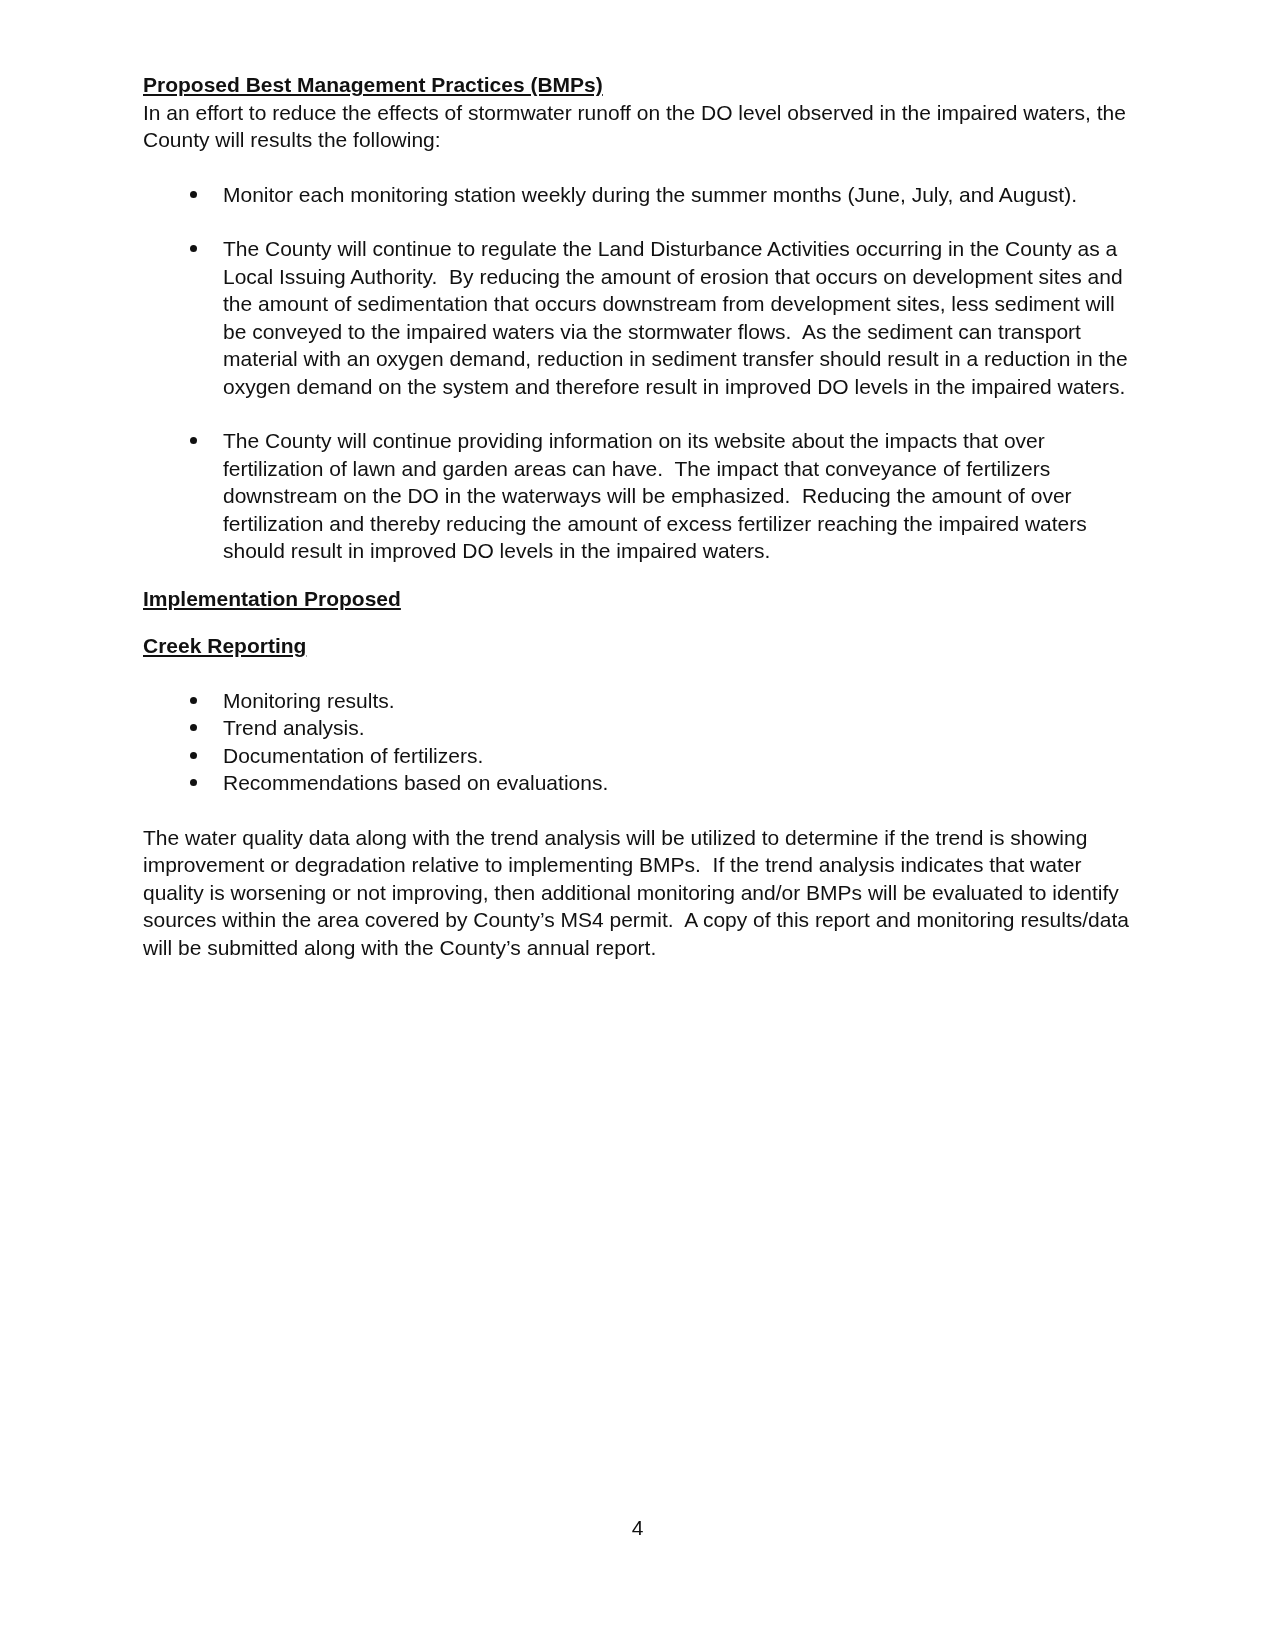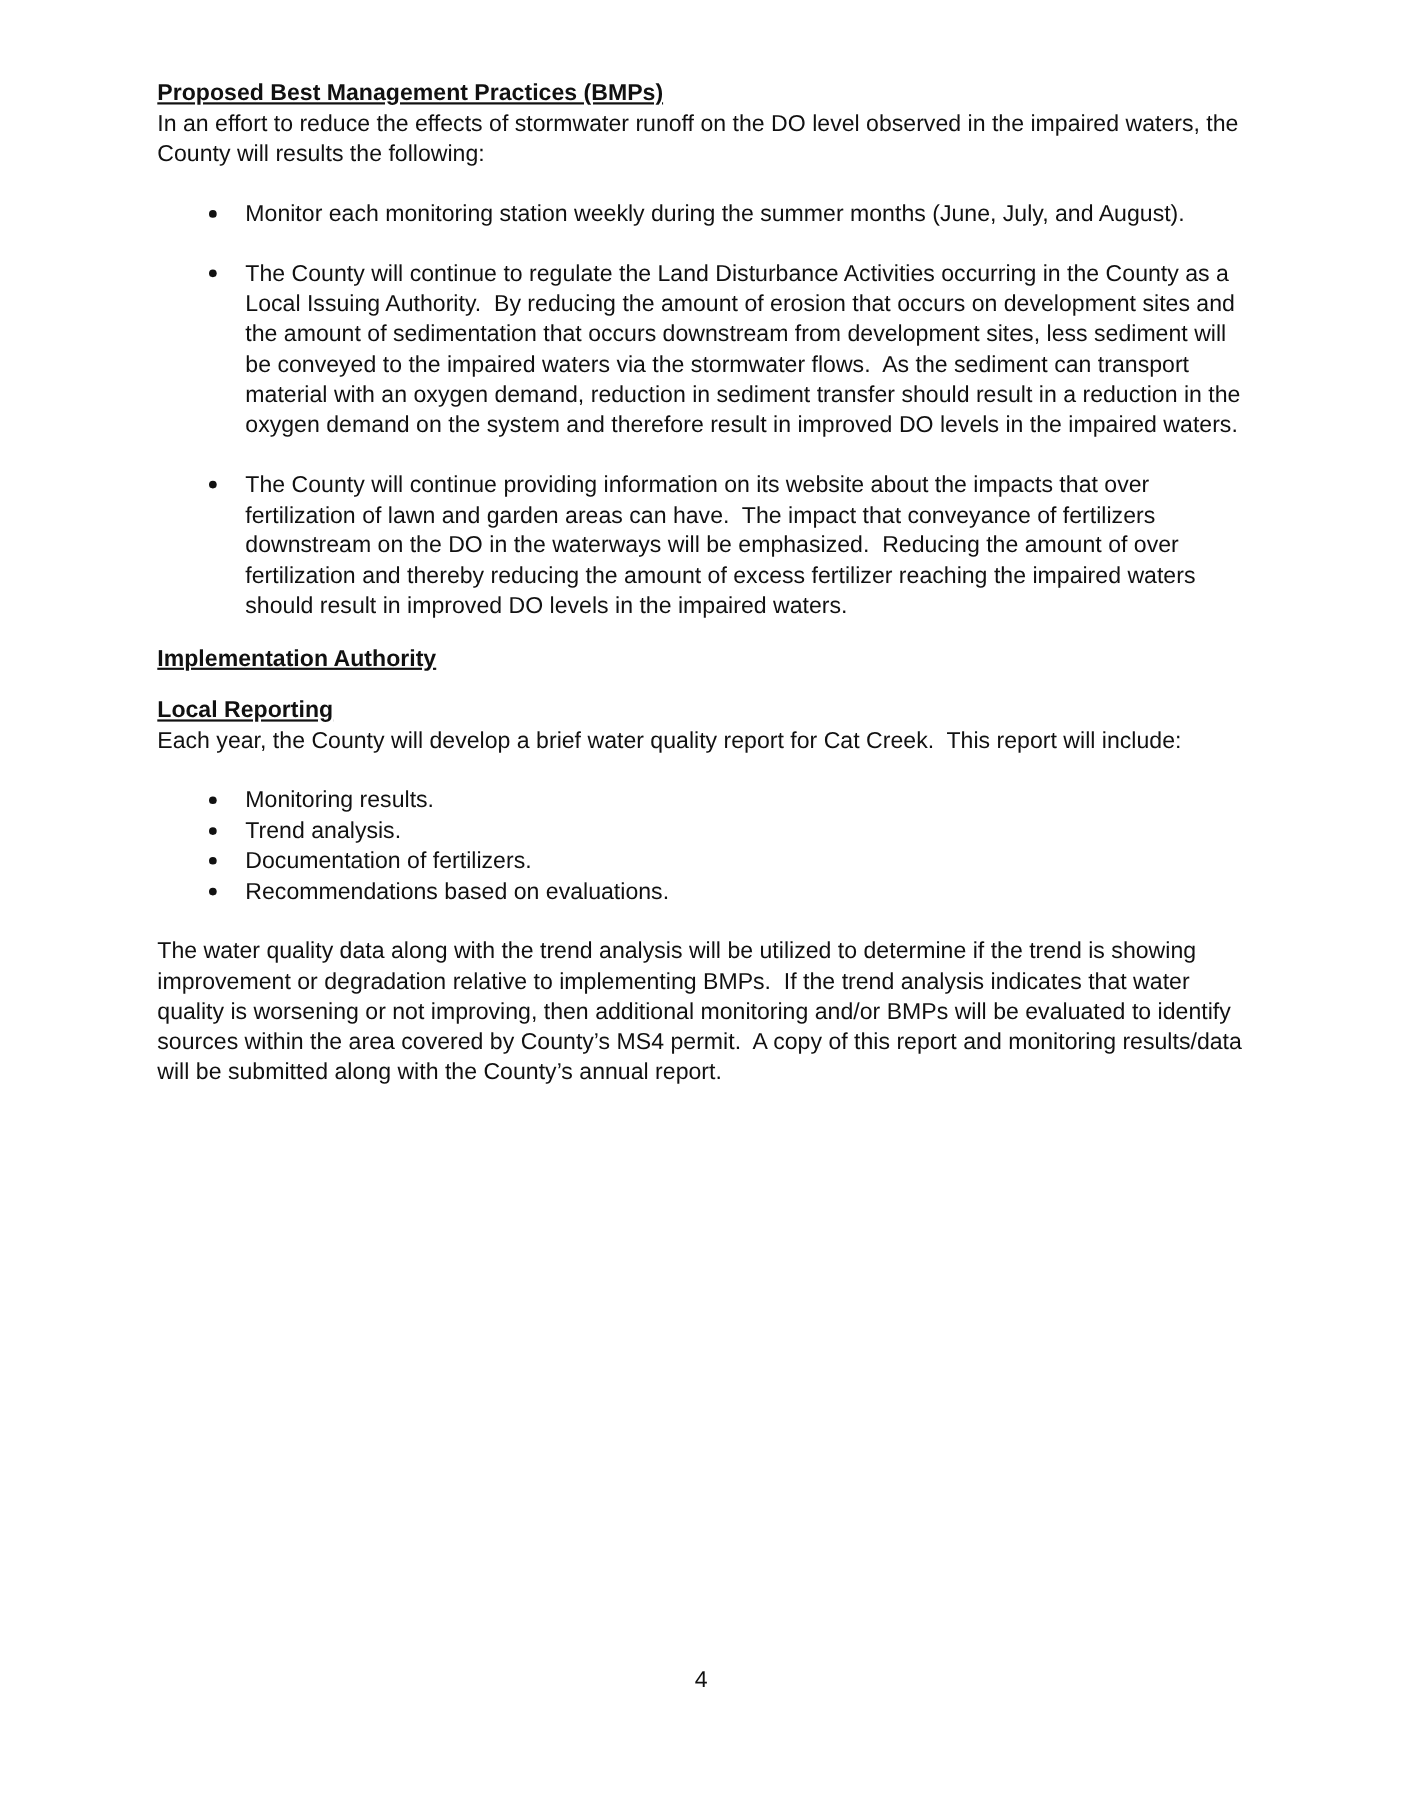--- a/index.html
+++ b/index.html
@@ -78,26 +78,25 @@
       <span class="btext">The County will continue to regulate the Land Disturbance Activities occurring in the County as a Local Issuing Authority.  By reducing the amount of erosion that occurs on development sites and the amount of sedimentation that occurs downstream from development sites, less sediment will be conveyed to the impaired waters via the stormwater flows.  As the sediment can transport material with an oxygen demand, reduction in sediment transfer should result in a reduction in the oxygen demand on the system and therefore result in improved DO levels in the impaired waters.</span>
     </div>
 
     <div class="bullet mt-line">
       <span class="dot"></span>
       <span class="btext">The County will continue providing information on its website about the impacts that over fertilization of lawn and garden areas can have.  The impact that conveyance of fertilizers downstream on the DO in the waterways will be emphasized.  Reducing the amount of over fertilization and thereby reducing the amount of excess fertilizer reaching the impaired waters should result in improved DO levels in the impaired waters.</span>
     </div>
   </section>
 
   <section class="mt-section">
-    <h2 class="heading">Implementation Authority</h2>
+    <h2 class="heading">Implementation Proposed</h2>
   </section>
 
   <section class="mt-section">
-    <h2 class="heading">Local Reporting</h2>
-    <p class="para">Each year, the County will develop a brief water quality report for Cat Creek.  This report will include:</p>
+    <h2 class="heading">Creek Reporting</h2>
 
     <div class="bullet-list-tight mt-line">
       <div class="bullet">
         <span class="dot"></span>
         <span class="btext">Monitoring results.</span>
       </div>
       <div class="bullet">
         <span class="dot"></span>
         <span class="btext">Trend analysis.</span>
       </div>

